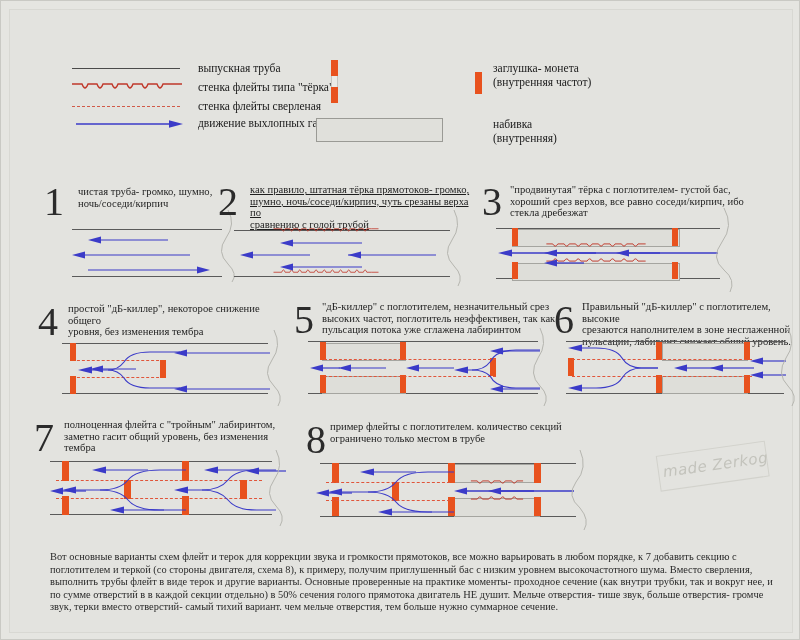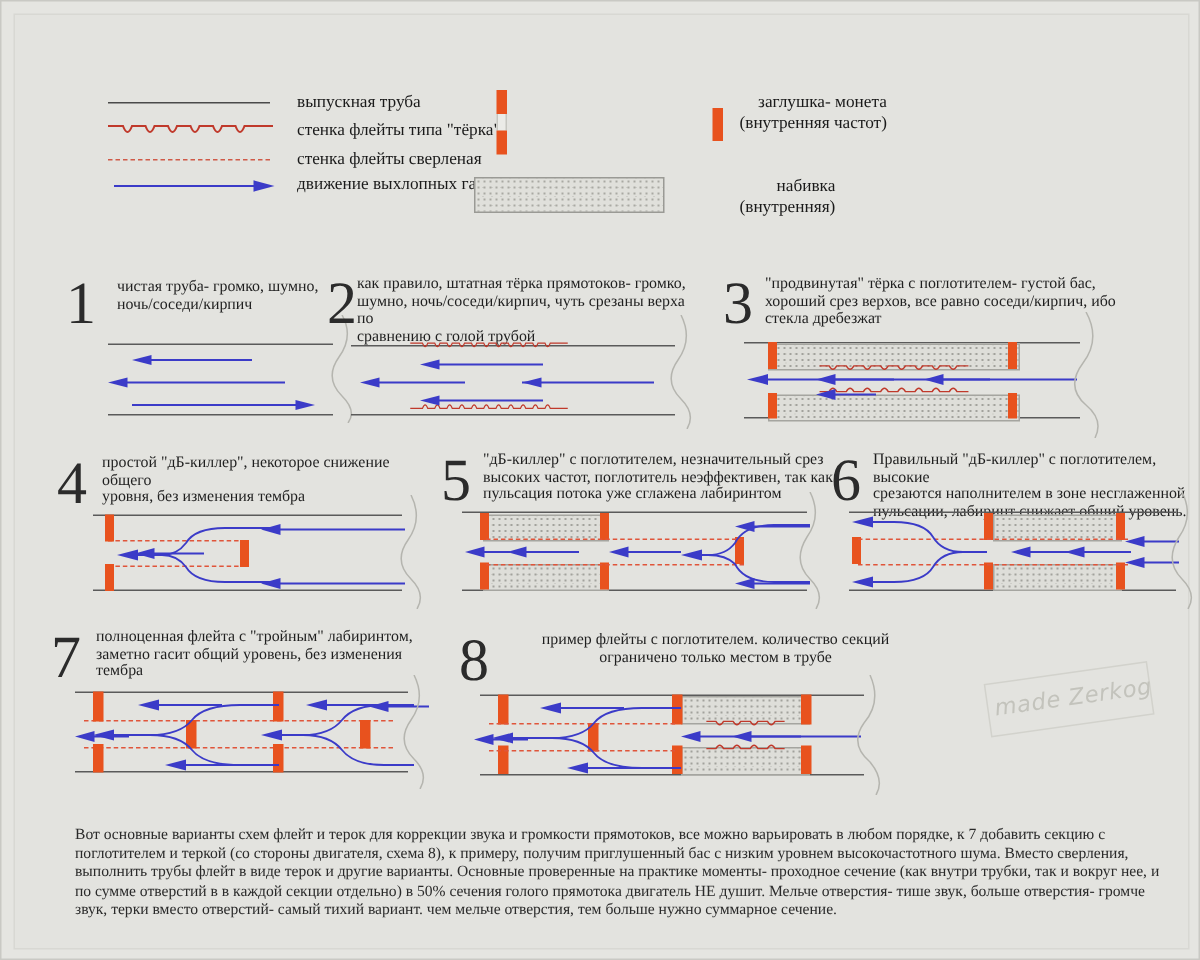--- a/index.html
+++ b/index.html
@@ -17,21 +17,21 @@
     background:#e5e5e1;
   }
   #inner{
     position:absolute;left:8px;top:8px;width:784px;height:624px;
     box-sizing:border-box;
     border:1px solid #d8d8d3;
     background:#e3e3df;
   }
 
   
-  #legend{position:absolute;left:40px;top:44px;width:720px;height:110px;text-align:right;}
+  #legend{position:absolute;left:40px;top:44px;width:720px;height:110px;}
   .lg-label{position:absolute;font-size:11.5px;line-height:13.5px;white-space:pre-line;}
   .swatch{position:absolute;}
 
   .sw-solidpipe{height:0;border-top:1.6px solid #4a4a4a;}
   .sw-dashed{height:0;border-top:1.7px dashed #d05a48;}
 
   .cap-orange{background:#e8521e;}
   .cap-gap{background:#ebebe7;}
 
   .fill-box{
@@ -162,21 +162,21 @@
       <polygon points="122,5 109,1.6 109,8.4" fill="#3b3bc8"></polygon>
     </svg>
 
     <svg class="tear" style="left:170px;top:30px;" width="30" height="72" viewBox="0 0 30 72">
       <path d="M14 0 Q22 14 12 28 Q2 42 14 54 Q24 64 18 72" fill="none" stroke="#b5b5af" stroke-width="1"></path>
     </svg>
   </div>
 
   <div class="panel" style="left:208px;top:170px;width:250px;height:100px;">
     <div class="pnum" style="left:0px;top:2px;">2</div>
-    <div class="pcap" style="left:20px;top:4px;width:224px;">как правило, штатная тёрка прямотоков- громко,
+    <div class="pcap" style="left:32px;top:4px;width:224px;text-decoration:underline;">как правило, штатная тёрка прямотоков- громко,
 шумно, ночь/соседи/кирпич, чуть срезаны верха по
 сравнению с голой трубой</div>
 
     <div class="pipewall" style="left:16px;top:50px;width:216px;"></div>
     <div class="pipewall" style="left:16px;top:96px;width:216px;"></div>
 
     <svg class="grater" style="left:18px;top:47px;" width="180" height="12" viewBox="0 0 180 12">
       <path d="M0 3 L6 3 L14 3 Q17 11 20 3 L28 3 Q31 11 34 3 L42 3 Q45 11 48 3 L56 3 Q59 11 62 3 L70 3 Q73 11 76 3 L84 3 Q87 11 90 3 L98 3 Q101 11 104 3 L112 3 Q115 11 118 3 L126 3 Q129 11 132 3 L140 3 Q143 11 146 3 L154 3 Q157 11 160 3 L168 3 L180 3" fill="none" stroke="#c0392b" stroke-width="1.4"></path>
     </svg>
     <svg class="grater" style="left:18px;top:87px;" width="180" height="12" viewBox="0 0 180 12">
@@ -439,21 +439,21 @@
       <polygon points="0,5 13,1.4 13,8.6" fill="#3b3bc8"></polygon>
     </svg>
 
     <svg class="tear" style="left:228px;top:34px;" width="30" height="76" viewBox="0 0 30 76">
       <path d="M14 0 Q22 16 12 30 Q2 44 14 56 Q24 66 18 76" fill="none" stroke="#b5b5af" stroke-width="1"></path>
     </svg>
   </div>
 
   <div class="panel" style="left:296px;top:408px;width:300px;height:105px;">
     <div class="pnum" style="left:0px;top:2px;">8</div>
-    <div class="pcap" style="left:47px;top:3px;width:248px;text-align:center;">пример флейты с поглотителем. количество секций
+    <div class="pcap" style="left:24px;top:3px;width:248px;">пример флейты с поглотителем. количество секций
 ограничено только местом в трубе</div>
 
     <div class="pipewall" style="left:14px;top:45px;width:256px;"></div>
     <div class="pipewall" style="left:14px;top:98px;width:256px;"></div>
 
     <div class="fillpatch" style="left:148px;top:46px;width:84px;height:17px;"></div>
     <div class="fillpatch" style="left:148px;top:80px;width:84px;height:17px;"></div>
 
     <div class="orange" style="left:26px;top:45px;width:7px;height:20px;"></div>
     <div class="orange" style="left:26px;top:79px;width:7px;height:19px;"></div>

